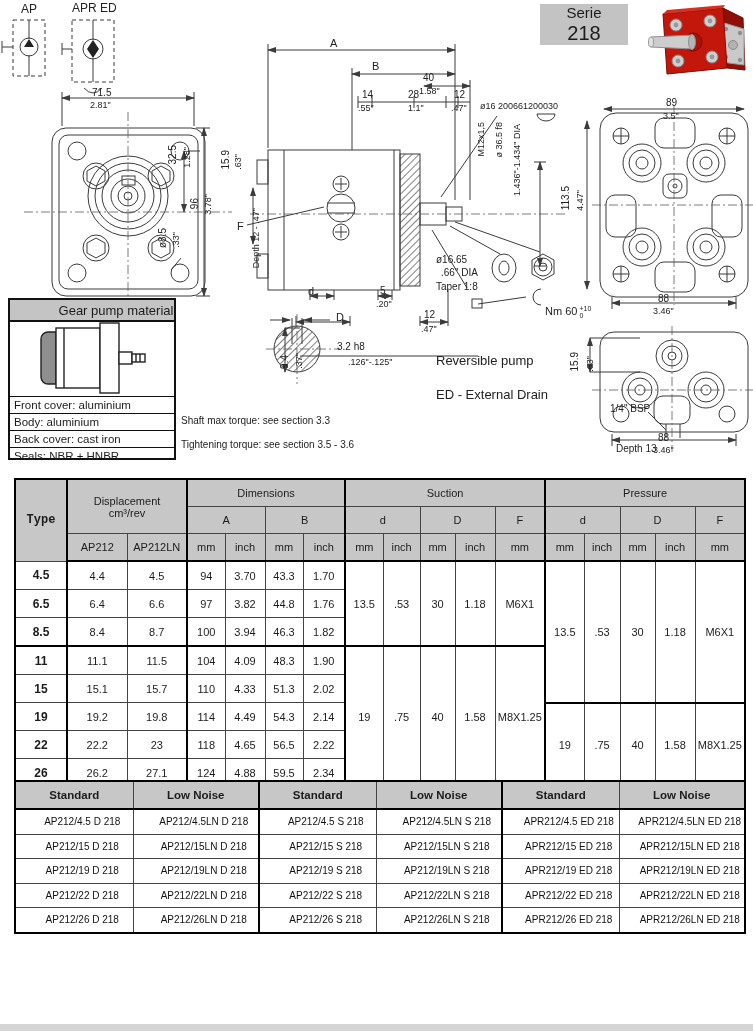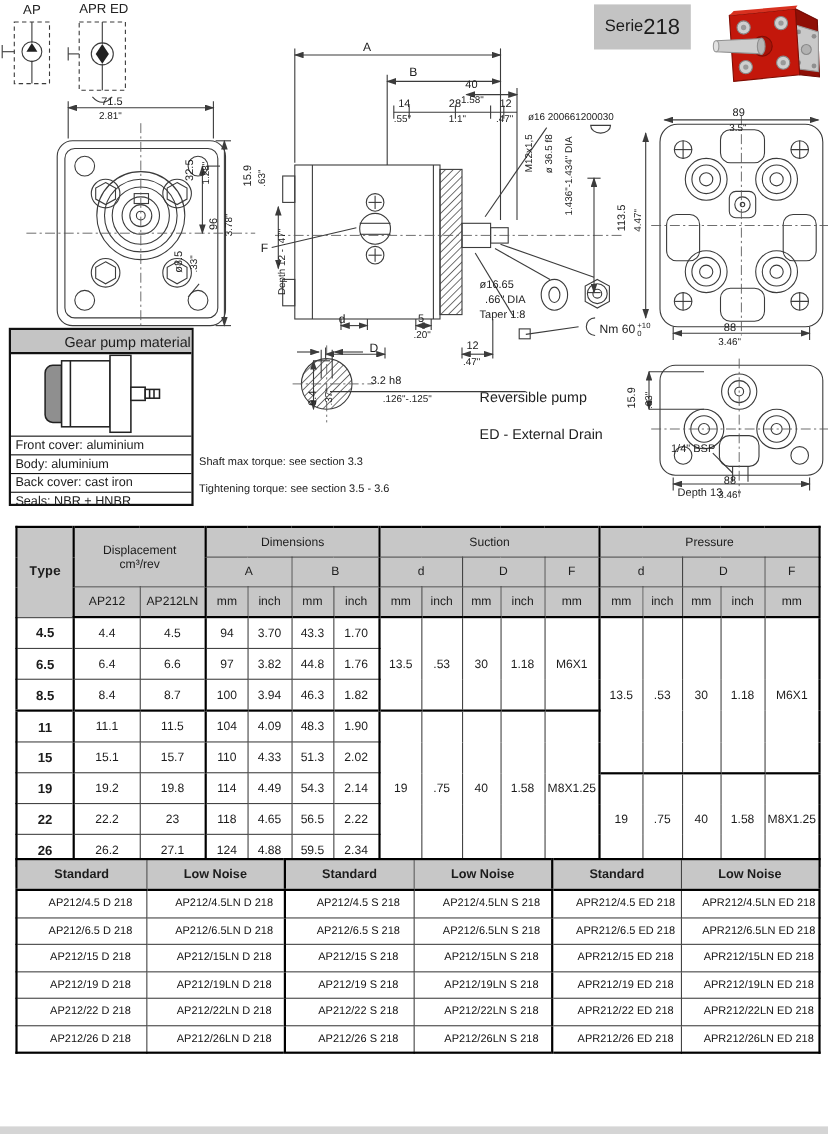--- a/index.html
+++ b/index.html
@@ -2,21 +2,21 @@
 <html><head>
 <meta charset="utf-8">
 <style>
   html,body{margin:0;padding:0;background:#fff;}
   #page{position:relative;width:753px;height:1031px;background:#fff;overflow:hidden;
         font-family:"Liberation Sans",sans-serif;color:#1c1c1c;}
   .lb{position:absolute;font-size:10px;line-height:1.05;white-space:nowrap;color:#222;}
   .s9{font-size:9px}.s11{font-size:11px}.s12{font-size:12px}.s13{font-size:13px}
   .rv{writing-mode:vertical-rl;transform:rotate(180deg);}
   .badge{position:absolute;left:540px;top:4px;width:88px;height:41px;background:#c3c3c3;
-         display:flex;flex-direction:row;align-items:center;justify-content:center;line-height:1.1;}
+         display:flex;flex-direction:column;align-items:center;justify-content:center;line-height:1.1;}
   .badge .l1{font-size:15px}.badge .l2{font-size:20px;}
   .art{position:absolute;left:0;top:0;}
   .dim{stroke:#3b3b3b;stroke-width:1;fill:none;}
   .cl{stroke:#5a5a5a;stroke-width:0.8;fill:none;stroke-dasharray:9 3 2 3;}
   .matbox{position:absolute;left:8px;top:298px;width:168px;height:162px;border:2px solid #111;box-sizing:border-box;background:#fff;}
   .matbox .tt{height:20px;background:#c4c4c4;border-bottom:2px solid #111;display:flex;align-items:center;justify-content:center;font-size:13px;padding-left:48px;}
   .matbox .img{height:74px;position:relative;}
   .matbox .mrow{height:16px;border-top:1.5px solid #111;display:flex;align-items:center;padding-left:4px;font-size:11.5px;}
   .tol{display:inline-flex;flex-direction:column;font-size:7px;line-height:1;vertical-align:middle;margin-left:2px;}
   
@@ -298,21 +298,21 @@
   <span class="lb rv s9" style="left:252px;top:208px">Depth 12 - .47"</span>
   <span class="lb s11" style="left:308px;top:286px">d</span>
   <span class="lb s11" style="left:336px;top:312px">D</span>
   <span class="lb" style="left:380px;top:286px">5</span>
   <span class="lb s9" style="left:376px;top:300px">.20"</span>
   <span class="lb" style="left:424px;top:310px">12</span>
   <span class="lb s9" style="left:421px;top:325px">.47"</span>
   <span class="lb" style="left:436px;top:255px">ø16.65</span>
   <span class="lb" style="left:441px;top:268px">.66" DIA</span>
   <span class="lb" style="left:436px;top:282px">Taper 1:8</span>
-  <span class="lb s11" style="left:545px;top:293px"><span>Nm 60</span><span class="tol">
+  <span class="lb s11" style="left:545px;top:305px"><span>Nm 60</span><span class="tol">
         <span>+10</span>
         <span>0</span>
       </span></span>
 
   <span class="lb" style="left:666px;top:98px">89</span>
   <span class="lb s9" style="left:663px;top:112px">3.5"</span>
   <span class="lb rv" style="left:561px;top:186px">113.5</span>
   <span class="lb rv s9" style="left:576px;top:190px">4.47"</span>
   <span class="lb" style="left:658px;top:294px">88</span>
   <span class="lb s9" style="left:653px;top:307px">3.46"</span>
@@ -564,28 +564,20 @@
     <tbody>
         <tr>
           <td>AP212/4.5 D 218</td>
           <td>AP212/4.5LN D 218</td>
           <td class="tl">AP212/4.5 S 218</td>
           <td>AP212/4.5LN S 218</td>
           <td class="tl">APR212/4.5 ED 218</td>
           <td>APR212/4.5LN ED 218</td>
         </tr>
         <tr>
-          <td>AP212/6.5 D 218</td>
-          <td>AP212/6.5LN D 218</td>
-          <td class="tl">AP212/6.5 S 218</td>
-          <td>AP212/6.5LN S 218</td>
-          <td class="tl">APR212/6.5 ED 218</td>
-          <td>APR212/6.5LN ED 218</td>
-        </tr>
-        <tr>
           <td>AP212/15 D 218</td>
           <td>AP212/15LN D 218</td>
           <td class="tl">AP212/15 S 218</td>
           <td>AP212/15LN S 218</td>
           <td class="tl">APR212/15 ED 218</td>
           <td>APR212/15LN ED 218</td>
         </tr>
         <tr>
           <td>AP212/19 D 218</td>
           <td>AP212/19LN D 218</td>

